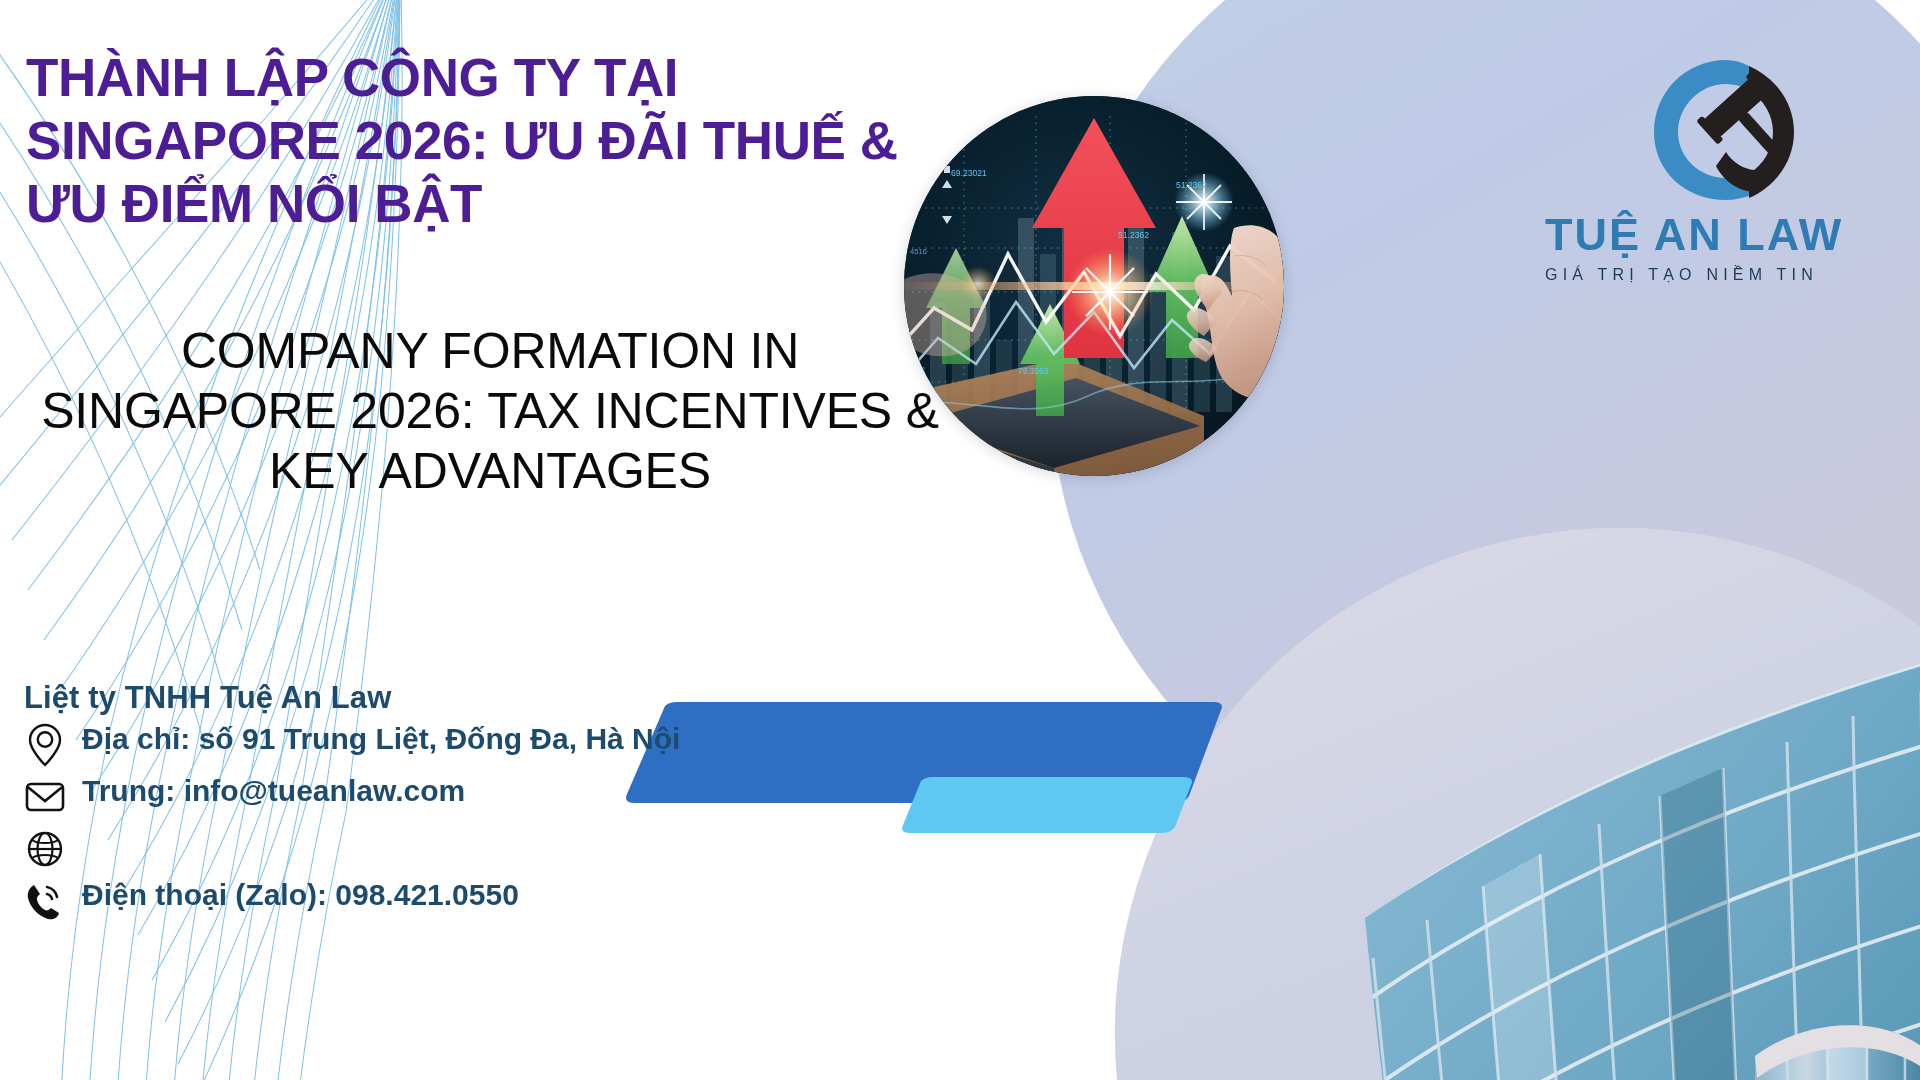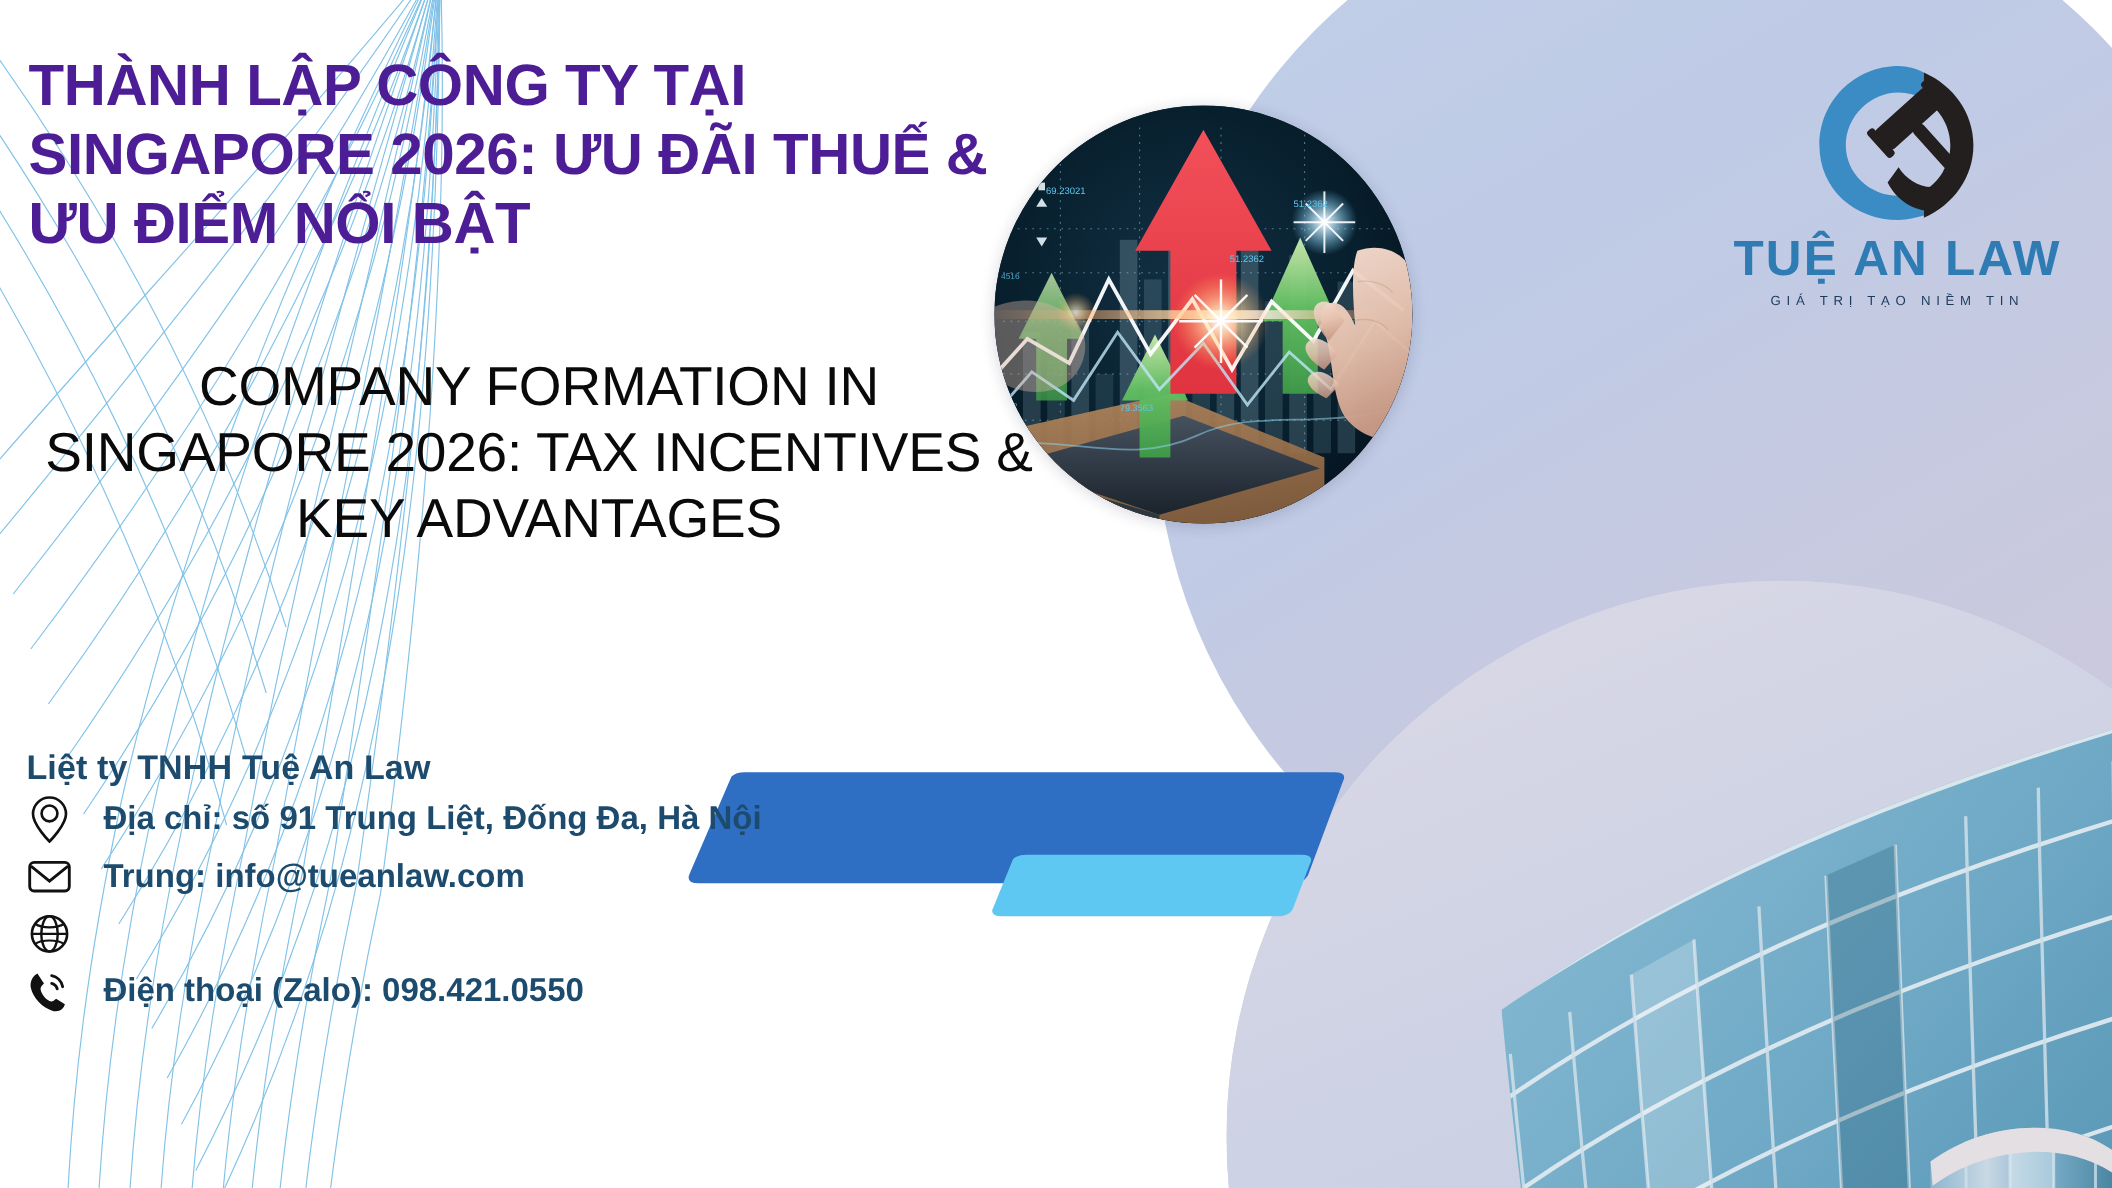--- a/index.html
+++ b/index.html
@@ -35,28 +35,28 @@
   .chart-circle {
     position:absolute; left:904px; top:96px;
     width:380px; height:380px; border-radius:50%;
     overflow:hidden; z-index:6;
     background:radial-gradient(circle at 42% 46%,#0d2533 0%,#071722 55%,#04101a 100%);
     box-shadow:0 2px 14px rgba(20,30,60,.18);
   }
   .chart-photo { position:absolute; inset:0; }
 
   
-  .logo-block { position:absolute; left:1545px; top:48px; width:360px; z-index:8; text-align:center; }
+  .logo-block { position:absolute; left:1545px; top:48px; width:360px; z-index:8; text-align:left; }
   .logo-mark { width:190px; height:160px; margin:0 auto; display:block; }
   .logo-word {
     font-size:45px; font-weight:bold; letter-spacing:2px;
     color:#2f7cb4; line-height:1; margin-top:4px; white-space:nowrap;
   }
   .logo-tag {
-    font-size:12px; letter-spacing:5.2px; color:#1d3a5c;
+    font-size:16px; letter-spacing:5.2px; color:#1d3a5c;
     margin-top:9px; font-weight:500; white-space:nowrap;
   }
 
   
   .titles { position:absolute; left:0px; top:46px; width:980px; z-index:7; }
   .title-vn {
     font-family:"Liberation Sans", sans-serif;
     font-size:53px; font-weight:bold; line-height:1.19;
     color:#4c1d95; letter-spacing:-0.4px;
     padding:0 26px;
@@ -67,21 +67,21 @@
     color:#0a0a0a; text-align:center; letter-spacing:-0.2px;
     padding:0 40px;
   }
 
   
   .contact { position:absolute; left:22px; top:680px; z-index:9; }
   .contact-company {
     font-size:31px; font-weight:bold; color:#1d4b6e;
     margin-bottom:6px; letter-spacing:.1px; padding-left:2px;
   }
-  .contact-row { display:flex; align-items:center; gap:26px; margin-top:6px; }
+  .contact-row { display:flex; align-items:flex-start; gap:14px; margin-top:6px; }
   .contact-ico { width:46px; height:46px; flex:0 0 46px; display:flex; align-items:center; justify-content:center; }
   .contact-text { font-size:30px; font-weight:bold; color:#1d4b6e; letter-spacing:0px; white-space:nowrap; }
   .para-dark-shape {
     position:absolute; left:613px; top:700px; width:620px; height:105px; z-index:5;
   }
   .para-light-shape {
     position:absolute; left:893px; top:775px; width:310px; height:60px; z-index:5;
   }
 </style>
 </head>

